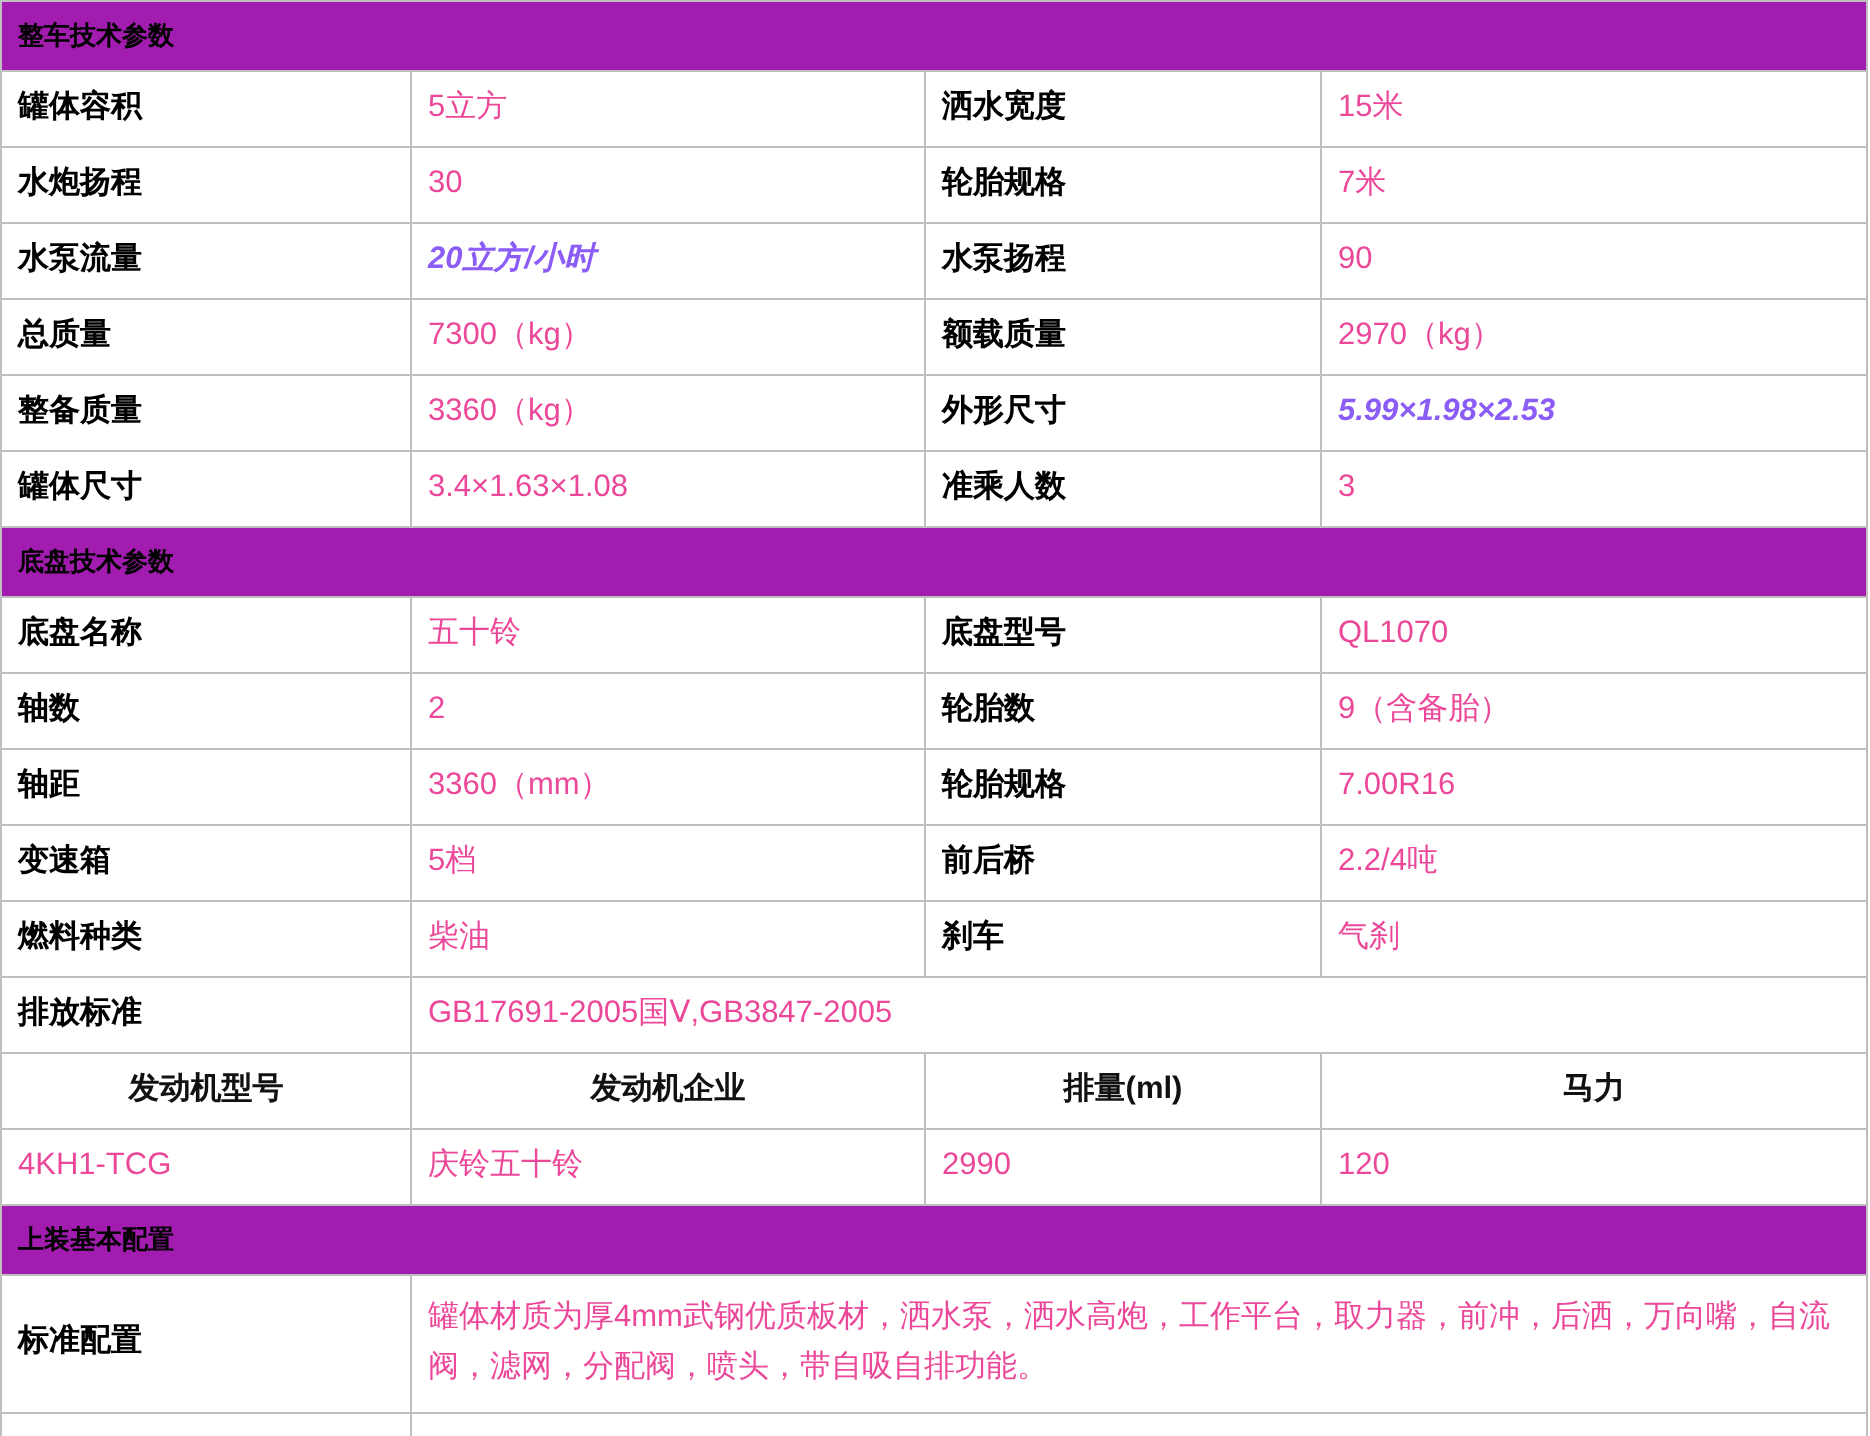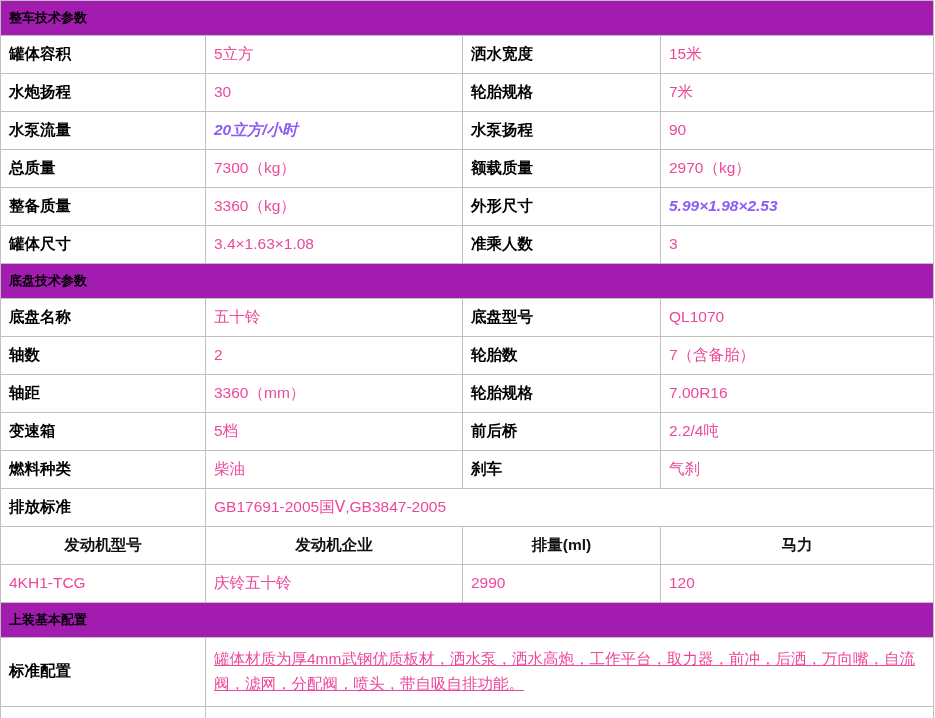--- a/index.html
+++ b/index.html
@@ -55,21 +55,20 @@
   }
   td.value-bold {
     font-weight: bold;
     color: #8b5cf6;
     font-style: italic;
   }
   td.multiline {
     line-height: 1.6;
     padding-top: 9px;
     padding-bottom: 9px;
-    text-decoration: underline;
   }
   td.engine-head {
     font-weight: bold;
     text-align: center;
   }
 </style>
 </head>
 <body>
 
 <table class="spec-table">
@@ -128,21 +127,21 @@
     <tr>
       <td class="label">底盘名称</td>
       <td class="value">五十铃</td>
       <td class="label">底盘型号</td>
       <td class="value">QL1070</td>
     </tr>
     <tr>
       <td class="label">轴数</td>
       <td class="value">2</td>
       <td class="label">轮胎数</td>
-      <td class="value">7（含备胎）</td>
+      <td class="value">9（含备胎）</td>
     </tr>
     <tr>
       <td class="label">轴距</td>
       <td class="value">3360（mm）</td>
       <td class="label">轮胎规格</td>
       <td class="value">7.00R16</td>
     </tr>
     <tr>
       <td class="label">变速箱</td>
       <td class="value">5档</td>

